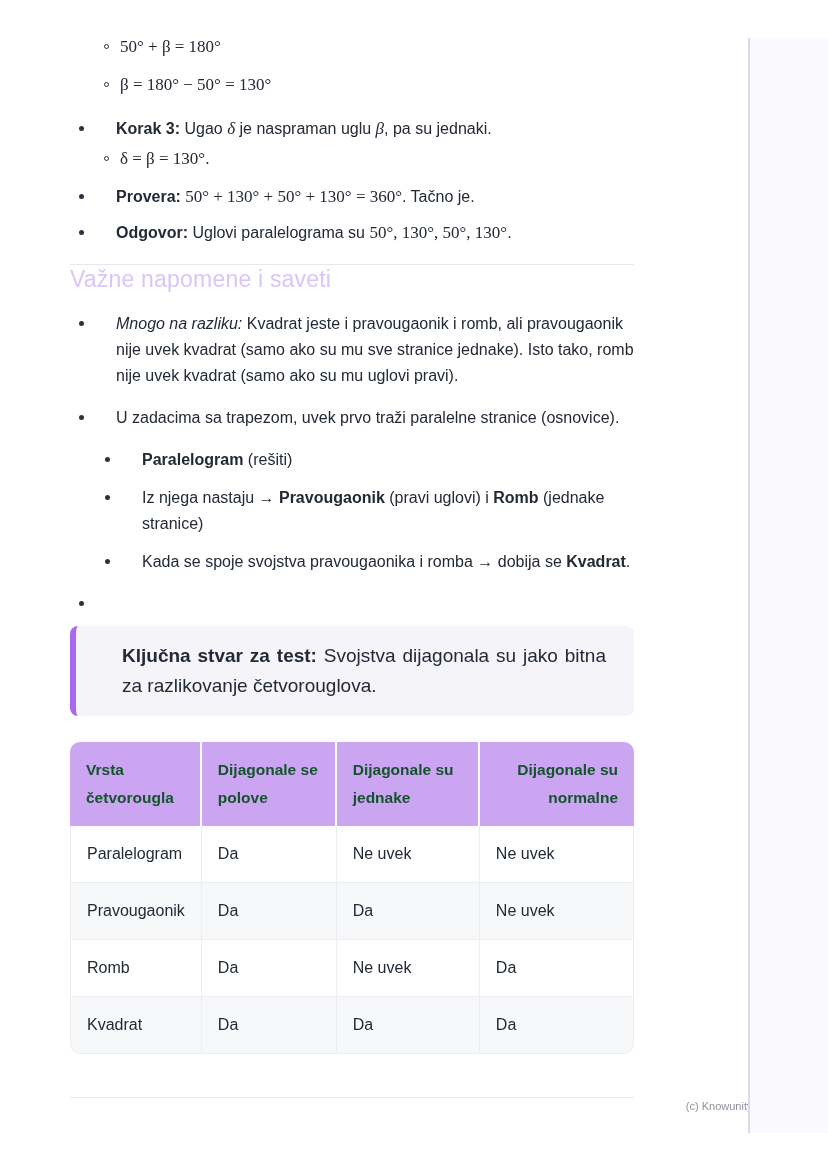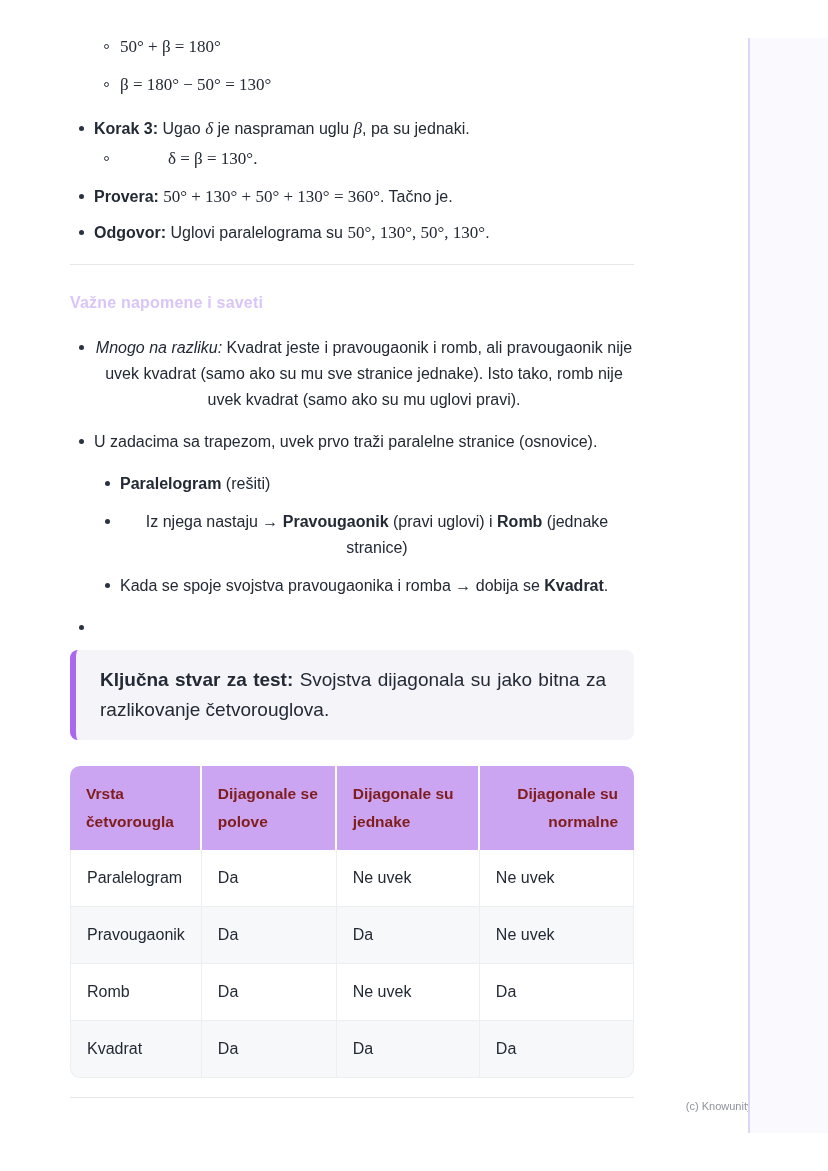--- a/index.html
+++ b/index.html
@@ -14,44 +14,44 @@
     --rail:#ded7f4;
     --rail-strip:#faf9fe;
     --cell-border:#eceef2;
   }
   *{margin:0;padding:0;box-sizing:border-box;}
   html,body{background:#ffffff;}
   .page{position:relative;width:828px;height:1171px;background:#fff;overflow:hidden;
         font-family:"Liberation Sans",sans-serif;color:var(--text);}
   .content{position:absolute;left:70px;top:36px;width:564px;}
 
-  .li{display:flex;align-items:flex-start;text-align:center;}
+  .li{display:flex;align-items:flex-start;}
   .dmark{flex:0 0 auto;width:5px;height:5px;border-radius:50%;background:#2a3140;margin:10px 10px 0 9px;}
   .hmark{flex:0 0 auto;width:5px;height:5px;border-radius:50%;border:1.4px solid #2a3140;background:transparent;margin:8px 11px 0 34px;}
   .sub2 .dmark{margin-left:35px;}
-  .txt{font-size:16px;line-height:26px;}
+  .txt{font-size:16px;line-height:26px;margin-left:22px;}
   .ftxt{font-size:16px;line-height:22px;}
   .math{font-family:"Liberation Serif","DejaVu Serif",serif;font-size:17px;}
   .mvar{font-family:"Liberation Serif","DejaVu Serif",serif;font-style:italic;font-size:17px;}
   b{font-weight:700;}
   .em{font-style:italic;}
 
-  .mb16{margin-bottom:16px;} .mb20{margin-bottom:20px;} .mb14{margin-bottom:14px;gap:48px;}
+  .mb16{margin-bottom:16px;} .mb20{margin-bottom:20px;} .mb14{margin-bottom:14px;}
   .mb12{margin-bottom:12px;} .mb10{margin-bottom:10px;} .mb6{margin-bottom:6px;}
 
   .divider{border:0;height:1px;background:var(--divider);margin-top:18px;}
-  h2.section-title{margin-top:24px;margin-bottom:18px;font-size:16px;line-height:28px;
-    font-weight:700;color:var(--heading-purple);letter-spacing:.2px;}
+  h2.section-title{margin-bottom:18px;font-size:23px;line-height:28px;
+    font-weight:400;color:var(--heading-purple);letter-spacing:.2px;}
 
   .callout{margin-top:20px;background:var(--callout-bg);border-left:6px solid var(--callout-border);
     border-radius:8px;padding:15px 28px 15px 24px;}
   .callout .txt{line-height:30px;text-align:justify;font-size:19px;}
 
   table.tbl{width:100%;border-collapse:separate;border-spacing:0;margin-top:26px;}
-  .tbl th{background:var(--table-header-bg);color:#7f1d1d;font-weight:600;text-align:left;
+  .tbl th{background:var(--table-header-bg);color:#14532d;font-weight:600;text-align:left;
     font-size:15.5px;line-height:28px;padding:14px 16px;border-right:2px solid #ffffff;vertical-align:top;}
   .tbl th:last-child{border-right:none;}
   .tbl th:first-child{border-top-left-radius:10px;}
   .tbl th:last-child{border-top-right-radius:10px;text-align:right;}
   .tbl td{font-size:16px;line-height:26px;padding:15px 16px;background:#fff;
     border-bottom:1px solid var(--cell-border);border-right:1px solid var(--cell-border);}
   .tbl td:first-child{border-left:1px solid var(--cell-border);}
   .tbl tbody tr:nth-child(even) td{background:var(--row-alt);}
   .tbl tbody tr:last-child td:first-child{border-bottom-left-radius:10px;}
   .tbl tbody tr:last-child td:last-child{border-bottom-right-radius:10px;}

